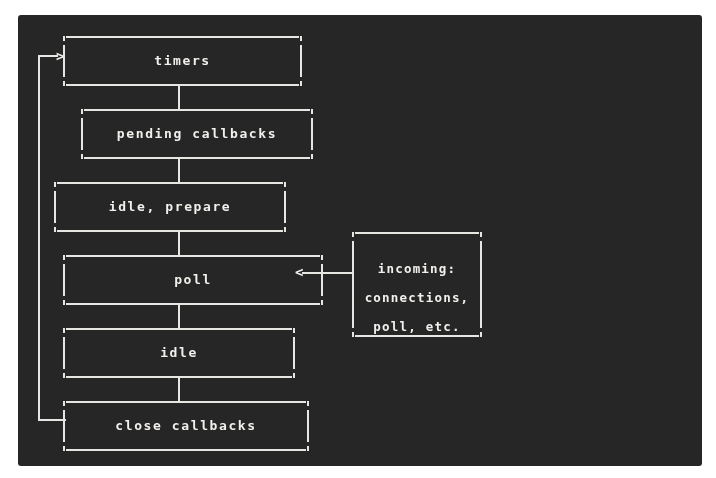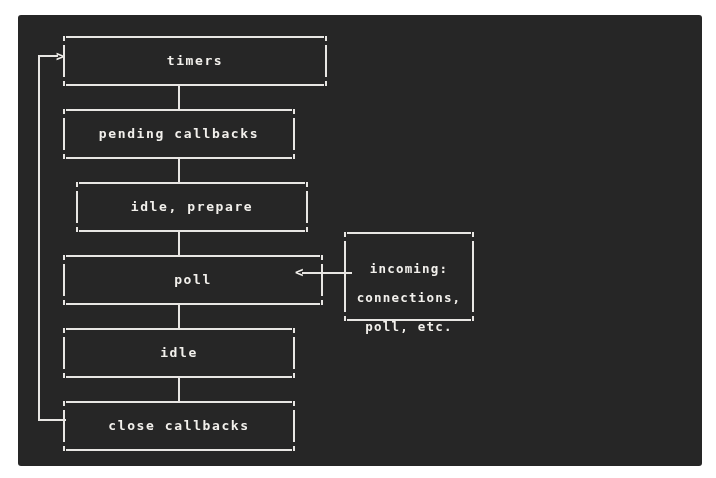--- a/index.html
+++ b/index.html
@@ -83,49 +83,49 @@
 <div id="stage">
 
   <div class="panel">
 
     <div class="rail" style="left:20px;top:48px;height:358px;"></div>
     <div class="rail-foot" style="left:20px;top:404px;width:28px;"></div>
     <div class="rail" style="left:20px;top:40px;height:10px;"></div>
     <div class="rail-foot" style="left:20px;top:40px;width:20px;"></div>
     <div class="glyph" style="left:38px;top:34px;">&gt;</div>
 
-    <div class="box" style="left:45px;top:21px;width:264px;height:50px;">
+    <div class="box" style="left:45px;top:21px;width:239px;height:50px;">
       <span class="corner c-tl"></span>
       <span class="corner c-tr"></span>
       <span class="corner c-bl"></span>
       <span class="corner c-br"></span>
       <span class="edge-top"></span>
       <span class="edge-bottom"></span>
       <span class="edge-left"></span>
       <span class="edge-right"></span>
       <span class="label">timers</span>
     </div>
 
     <div class="connector" style="left:160px;top:71px;height:23px;"></div>
 
-    <div class="box" style="left:45px;top:94px;width:232px;height:50px;">
+    <div class="box" style="left:63px;top:94px;width:232px;height:50px;">
       <span class="corner c-tl"></span>
       <span class="corner c-tr"></span>
       <span class="corner c-bl"></span>
       <span class="corner c-br"></span>
       <span class="edge-top"></span>
       <span class="edge-bottom"></span>
       <span class="edge-left"></span>
       <span class="edge-right"></span>
       <span class="label">pending callbacks</span>
     </div>
 
     <div class="connector" style="left:160px;top:144px;height:23px;"></div>
 
-    <div class="box" style="left:58px;top:167px;width:232px;height:50px;">
+    <div class="box" style="left:36px;top:167px;width:232px;height:50px;">
       <span class="corner c-tl"></span>
       <span class="corner c-tr"></span>
       <span class="corner c-bl"></span>
       <span class="corner c-br"></span>
       <span class="edge-top"></span>
       <span class="edge-bottom"></span>
       <span class="edge-left"></span>
       <span class="edge-right"></span>
       <span class="label">idle, prepare</span>
     </div>
@@ -153,33 +153,33 @@
       <span class="corner c-br"></span>
       <span class="edge-top"></span>
       <span class="edge-bottom"></span>
       <span class="edge-left"></span>
       <span class="edge-right"></span>
       <span class="label">idle</span>
     </div>
 
     <div class="connector" style="left:160px;top:363px;height:23px;"></div>
 
-    <div class="box" style="left:45px;top:386px;width:232px;height:50px;">
+    <div class="box" style="left:45px;top:386px;width:232px;height:50px;padding-left:14px;">
       <span class="corner c-tl"></span>
       <span class="corner c-tr"></span>
       <span class="corner c-bl"></span>
       <span class="corner c-br"></span>
       <span class="edge-top"></span>
       <span class="edge-bottom"></span>
       <span class="edge-left"></span>
       <span class="edge-right"></span>
       <span class="label">close callbacks</span>
     </div>
 
-    <div class="box multi" style="left:326px;top:217px;width:130px;height:89px;">
+    <div class="box multi" style="left:334px;top:217px;width:130px;height:105px;">
       <span class="corner c-tl"></span>
       <span class="corner c-tr"></span>
       <span class="corner c-bl"></span>
       <span class="corner c-br"></span>
       <span class="edge-top"></span>
       <span class="edge-bottom"></span>
       <span class="edge-left"></span>
       <span class="edge-right"></span>
       <span class="label" style="top:22px;transform:none;">incoming:</span>
       <span class="label" style="top:51px;transform:none;">connections,</span>

